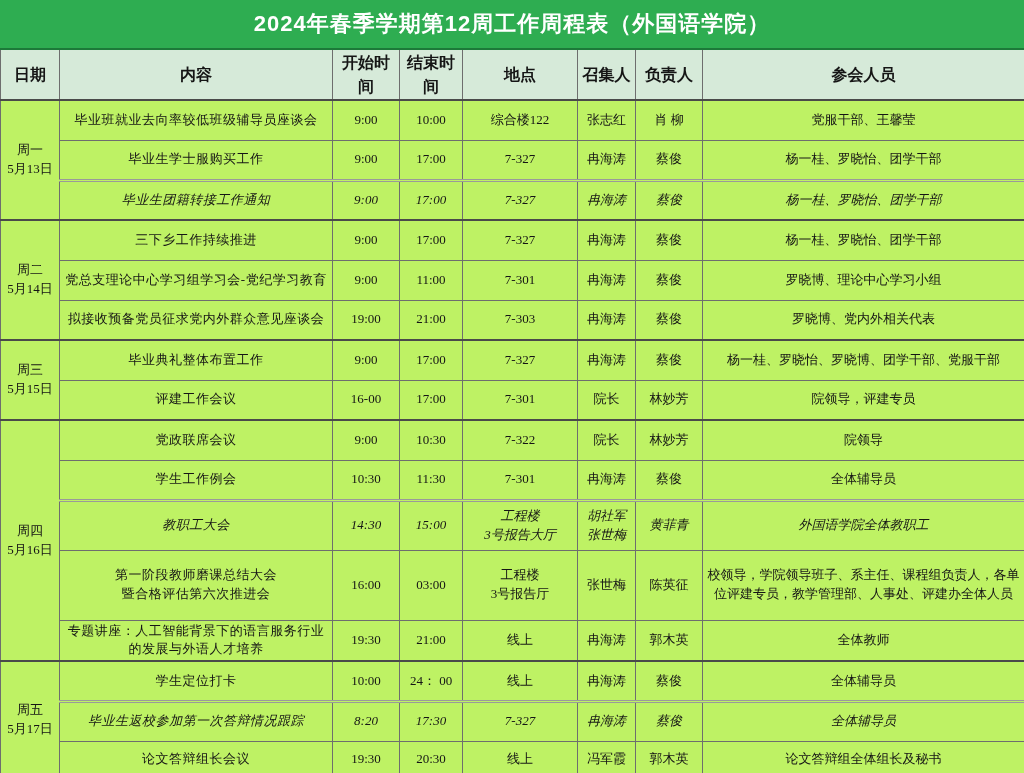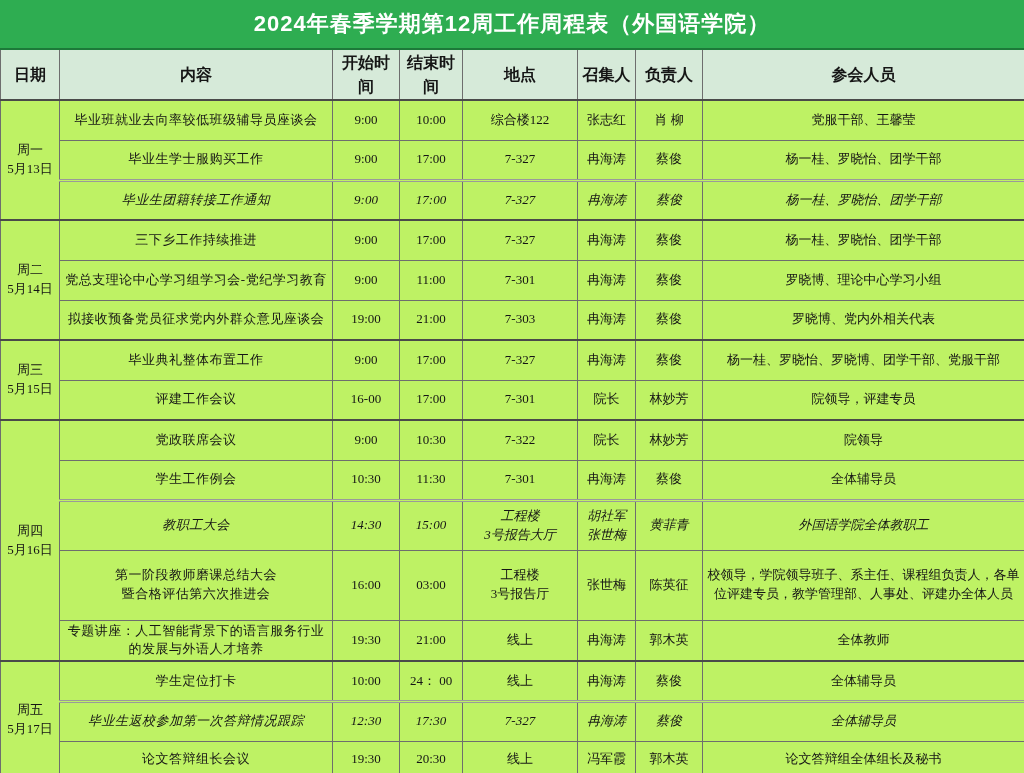--- a/index.html
+++ b/index.html
@@ -221,21 +221,21 @@
         <td class="content">学生定位打卡</td>
         <td>10:00</td>
         <td>24： 00</td>
         <td>线上</td>
         <td>冉海涛</td>
         <td>蔡俊</td>
         <td>全体辅导员</td>
       </tr>
       <tr class="r40 thick-top">
         <td class="content">毕业生返校参加第一次答辩情况跟踪</td>
-        <td>12:30</td>
+        <td>8:20</td>
         <td>17:30</td>
         <td>7-327</td>
         <td>冉海涛</td>
         <td>蔡俊</td>
         <td>全体辅导员</td>
       </tr>
       <tr class="r38">
         <td class="content">论文答辩组长会议</td>
         <td>19:30</td>
         <td>20:30</td>

